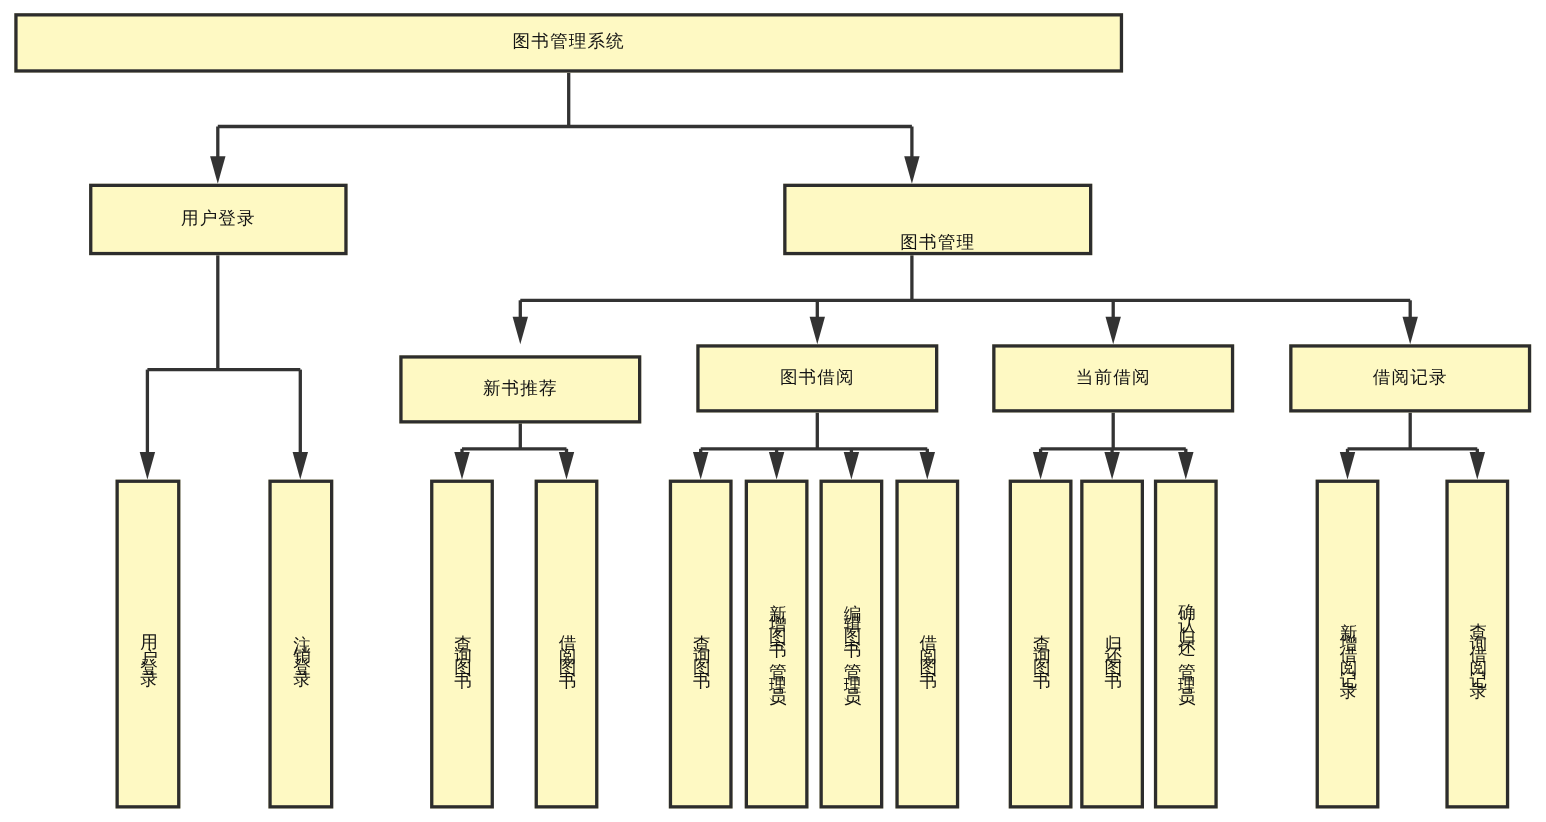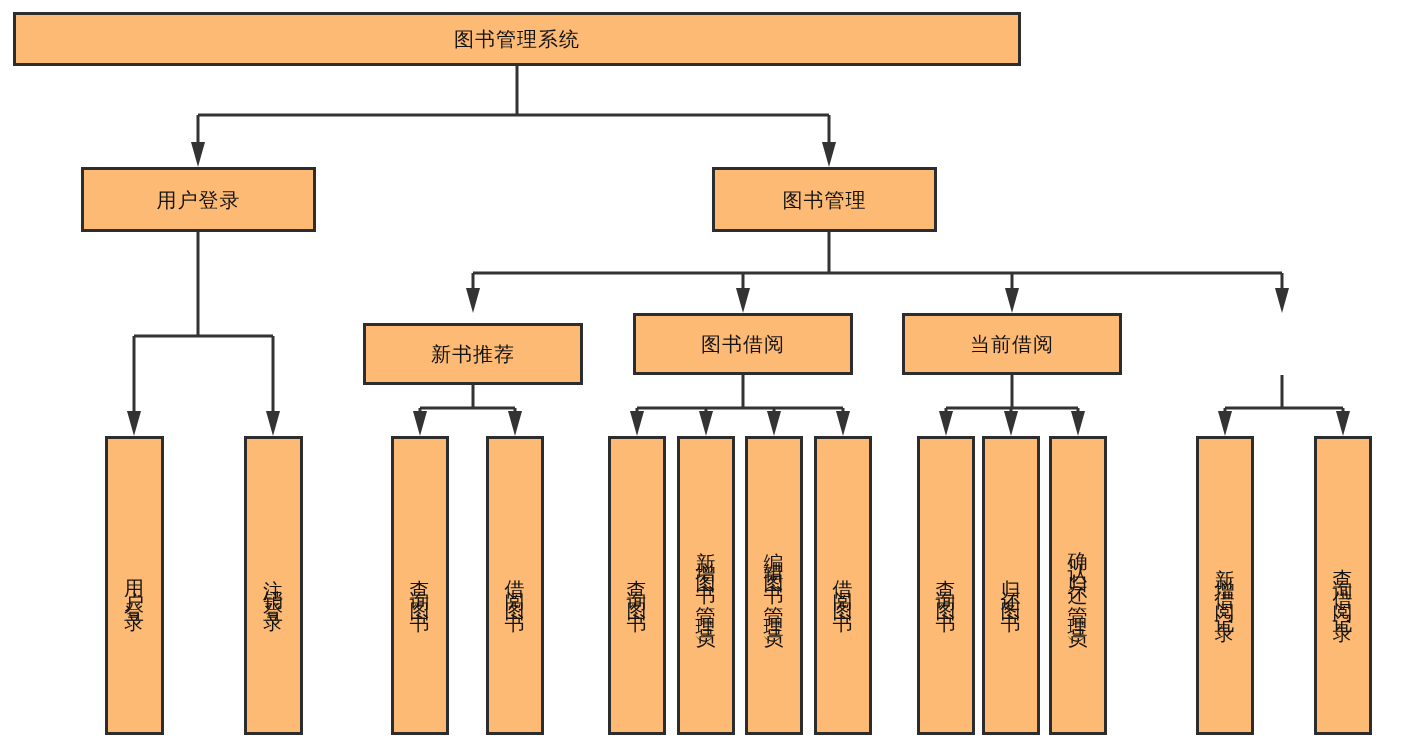--- a/index.html
+++ b/index.html
@@ -15,27 +15,27 @@
   }
 
   .connectors {
     position: absolute;
     left: 0; top: 0;
     width: 1405px; height: 747px;
   }
 
   .node {
     position: absolute;
-    background: #fdba74;
+    background: #fef9c3;
     border: 3px solid #2d2d2d;
     display: flex;
     align-items: center;
     justify-content: center;
     color: #141414;
-    font-size: 20px;
+    font-size: 16px;
     letter-spacing: 1px;
     line-height: 1;
   }
 
   .node .label { white-space: nowrap; }
 
   
   .node.v .label {
     writing-mode: vertical-rl;
     text-orientation: mixed;
@@ -112,32 +112,35 @@
       <polygon points="1336,411 1350,411 1343,436" fill="#333333"></polygon>
     </svg>
 
   <div class="node" style="left:13px; top:12px; width:1008px; height:54px;">
     <span class="label">图书管理系统</span>
   </div>
 
   <div class="node" style="left:81px; top:167px; width:235px; height:65px;">
     <span class="label">用户登录</span>
   </div>
-  <div class="node" style="left:712px; top:167px; width:225px; height:65px;">
+  <div class="node" style="left:712px; top:167px; width:281px; height:65px;align-items:flex-end;">
     <span class="label">图书管理</span>
   </div>
 
   <div class="node" style="left:363px; top:313px; width:220px; height:62px;margin-top:10px;">
     <span class="label">新书推荐</span>
   </div>
   <div class="node" style="left:902px; top:313px; width:220px; height:62px;">
     <span class="label">当前借阅</span>
   </div>
   <div class="node" style="left:633px; top:313px; width:220px; height:62px;">
     <span class="label">图书借阅</span>
+  </div>
+  <div class="node" style="left:1172px; top:313px; width:220px; height:62px;">
+    <span class="label">借阅记录</span>
   </div>
 
   <div class="node v" style="left:105px; top:436px; width:59px; height:299px;">
     <span class="label">用户登录</span>
   </div>
   <div class="node v" style="left:244px; top:436px; width:59px; height:299px;">
     <span class="label">注销登录</span>
   </div>
 
   <div class="node v" style="left:391px; top:436px; width:58px; height:299px;">

